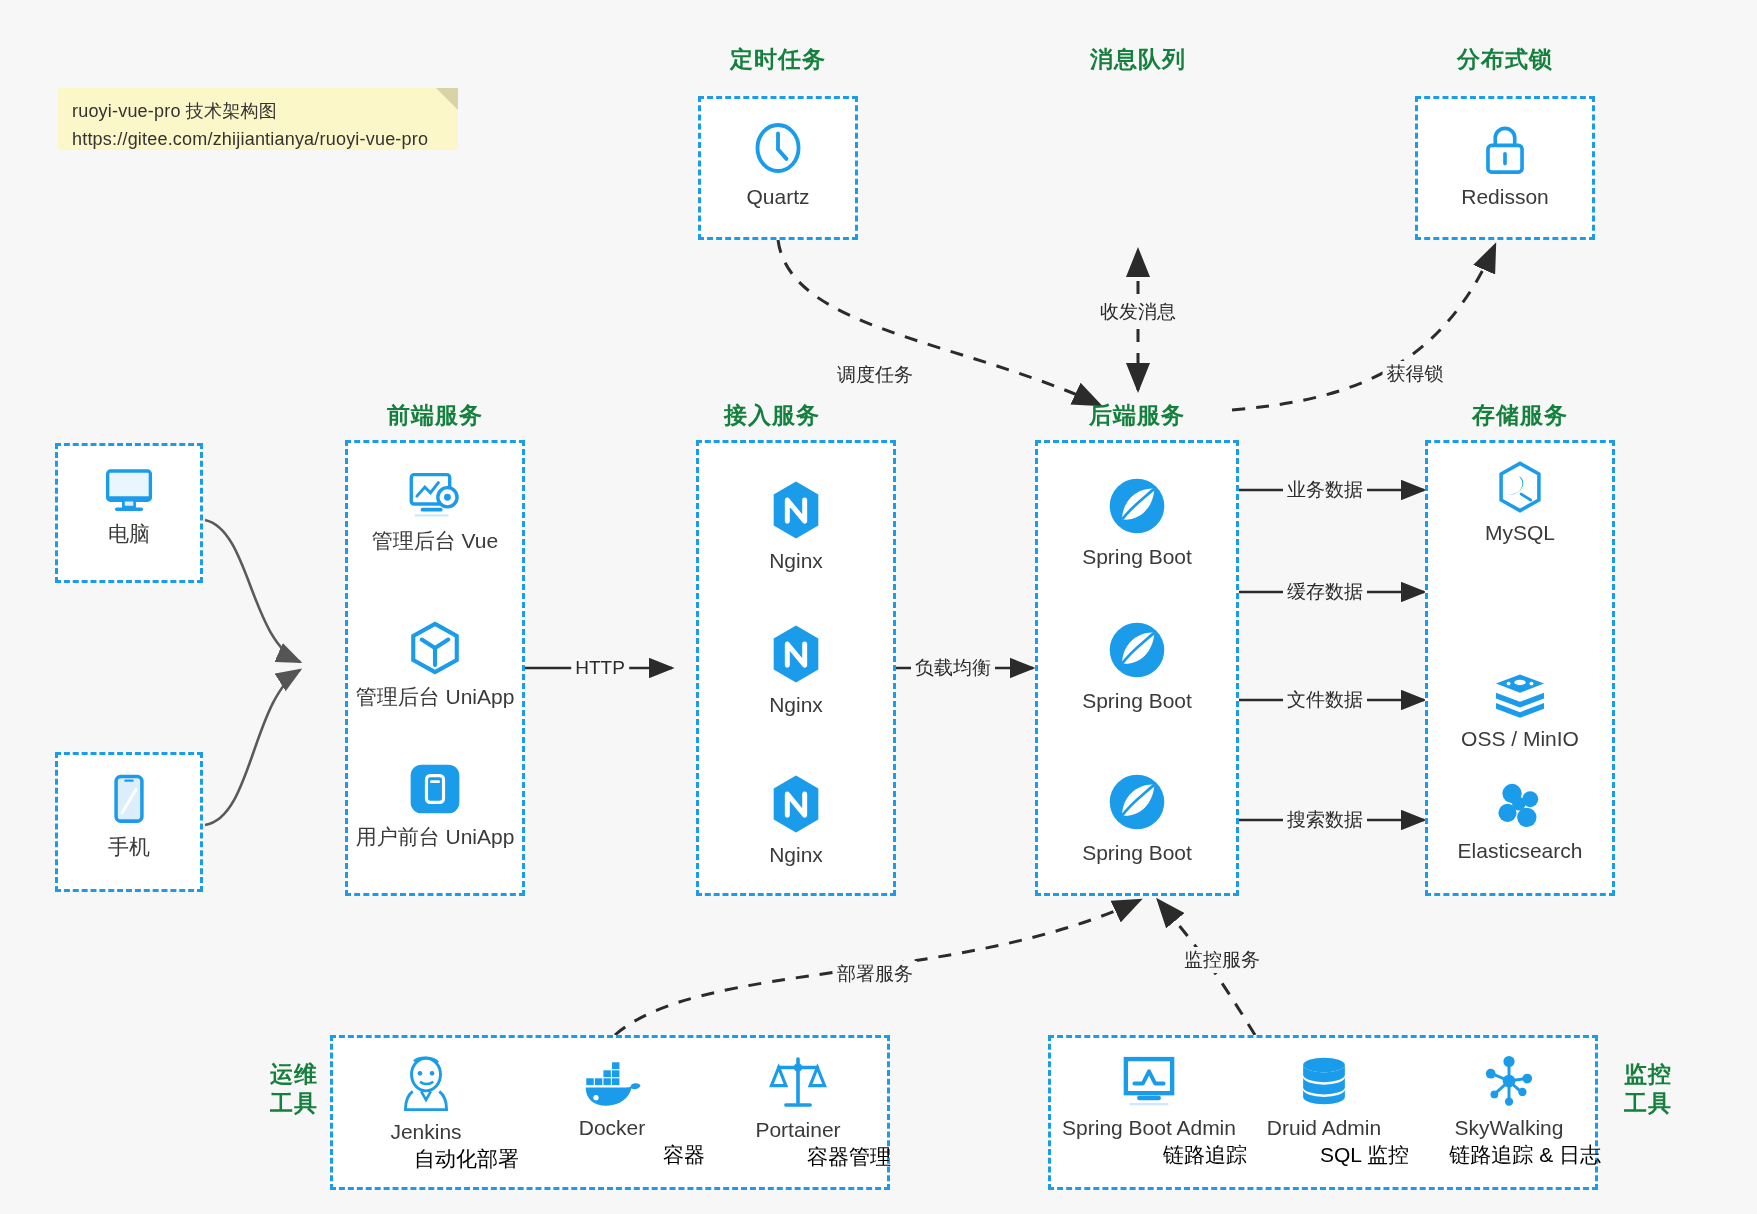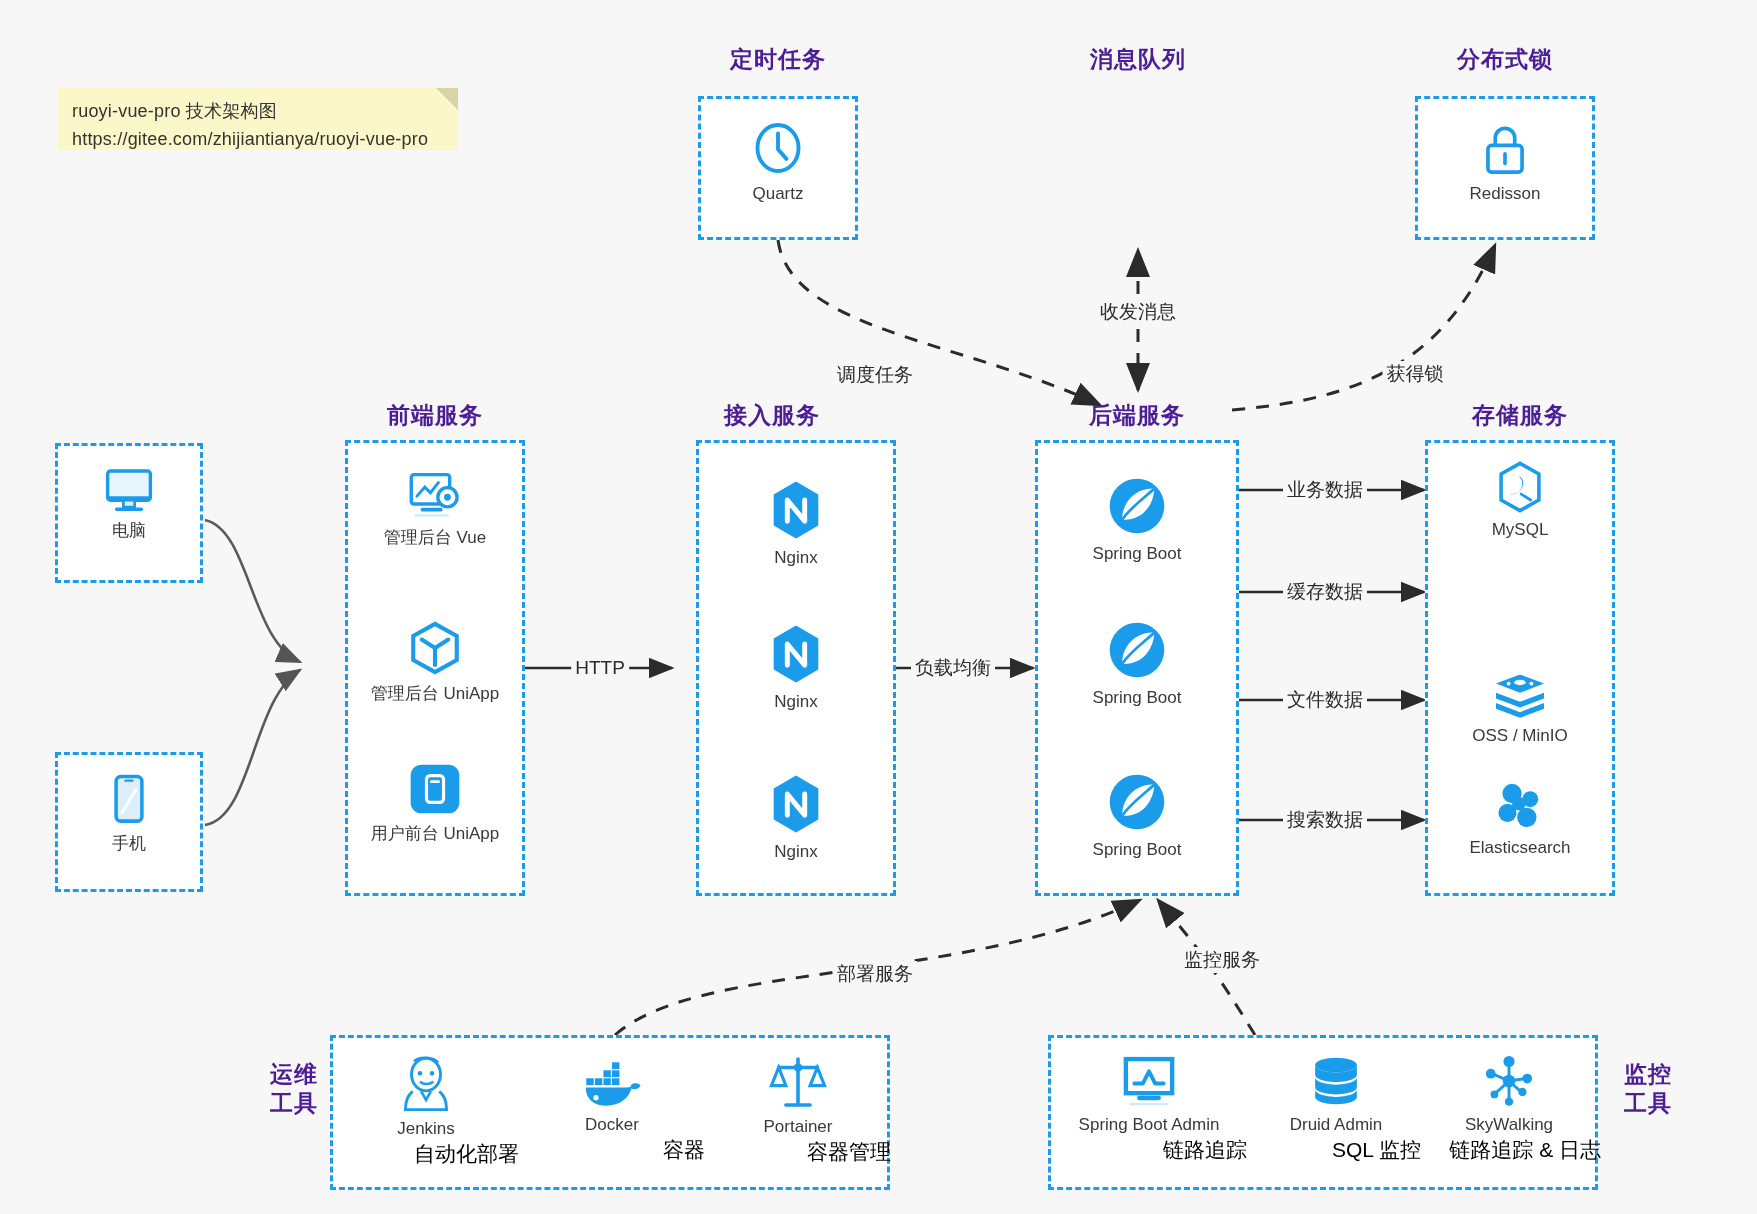--- a/index.html
+++ b/index.html
@@ -21,30 +21,30 @@
   .note .fold {
     position:absolute; right:0; top:0; width:0; height:0;
     border-left:22px solid transparent; border-top:22px solid #d8d4a8;
   }
 
   
   .gbox {
     position:absolute; border:3px dashed #1a9ceb; background:#ffffff;
   }
   .gtitle {
-    position:absolute; color:#4c1d95; font-weight:bold; font-size:23px;
+    position:absolute; color:#15803d; font-weight:bold; font-size:23px;
     letter-spacing:1px; white-space:nowrap; text-align:center;
   }
   .gtitle.side { line-height:1.28; }
 
   
   .node { position:absolute; width:100%; text-align:center; }
   .node .ico { display:block; margin:0 auto 6px auto; }
   .node .lbl {
-    font-size:17px; color:#3a3a3a; line-height:1.3; white-space:nowrap;
+    font-size:21px; color:#3a3a3a; line-height:1.3; white-space:nowrap;
   }
   .node .sub { font-size:21px; color:#000000; line-height:1.3;text-align:right; }
 
   
   .elabel {
     position:absolute; font-size:19px; color:#2b2b2b; white-space:nowrap;
     background:#f7f7f7; padding:0 4px; transform:translate(-50%,-50%);
   }
 </style>
 </head>
@@ -311,21 +311,21 @@
     <div class="node" style="top:16px; left:0; width:196px;">
       <svg class="ico" width="56" height="54" viewBox="0 0 46 44">
         <rect x="4" y="4" width="38" height="28" fill="none" stroke="#1a9ceb" stroke-width="3.6"></rect>
         <path d="M11 24 L18 24 L23 14 L28 24 L35 24" fill="none" stroke="#1a9ceb" stroke-width="3.2" stroke-linecap="round" stroke-linejoin="round"></path>
         <path d="M15 36 L31 36" stroke="#1a9ceb" stroke-width="3.6" stroke-linecap="round"></path>
         <path d="M7 41 L39 41" stroke="#cfe9fb" stroke-width="2"></path>
       </svg>
       <div class="lbl">Spring Boot Admin</div>
       <div class="sub">链路追踪</div>
     </div>
-    <div class="node" style="top:16px; left:200px; width:170px;">
+    <div class="node" style="top:16px; left:188px; width:170px;">
       <svg class="ico" width="54" height="54" viewBox="0 0 44 44">
         <g fill="#1a9ceb">
           <ellipse cx="22" cy="9" rx="17" ry="6"></ellipse>
           <path d="M5 9 L5 17 A17 6 0 0 0 39 17 L39 9 A17 6 0 0 1 5 9 Z"></path>
           <path d="M5 19 L5 27 A17 6 0 0 0 39 27 L39 19 A17 6 0 0 1 5 19 Z"></path>
           <path d="M5 29 L5 35 A17 6 0 0 0 39 35 L39 29 A17 6 0 0 1 5 29 Z"></path>
         </g>
       </svg>
       <div class="lbl">Druid Admin</div>
       <div class="sub">SQL 监控</div>

